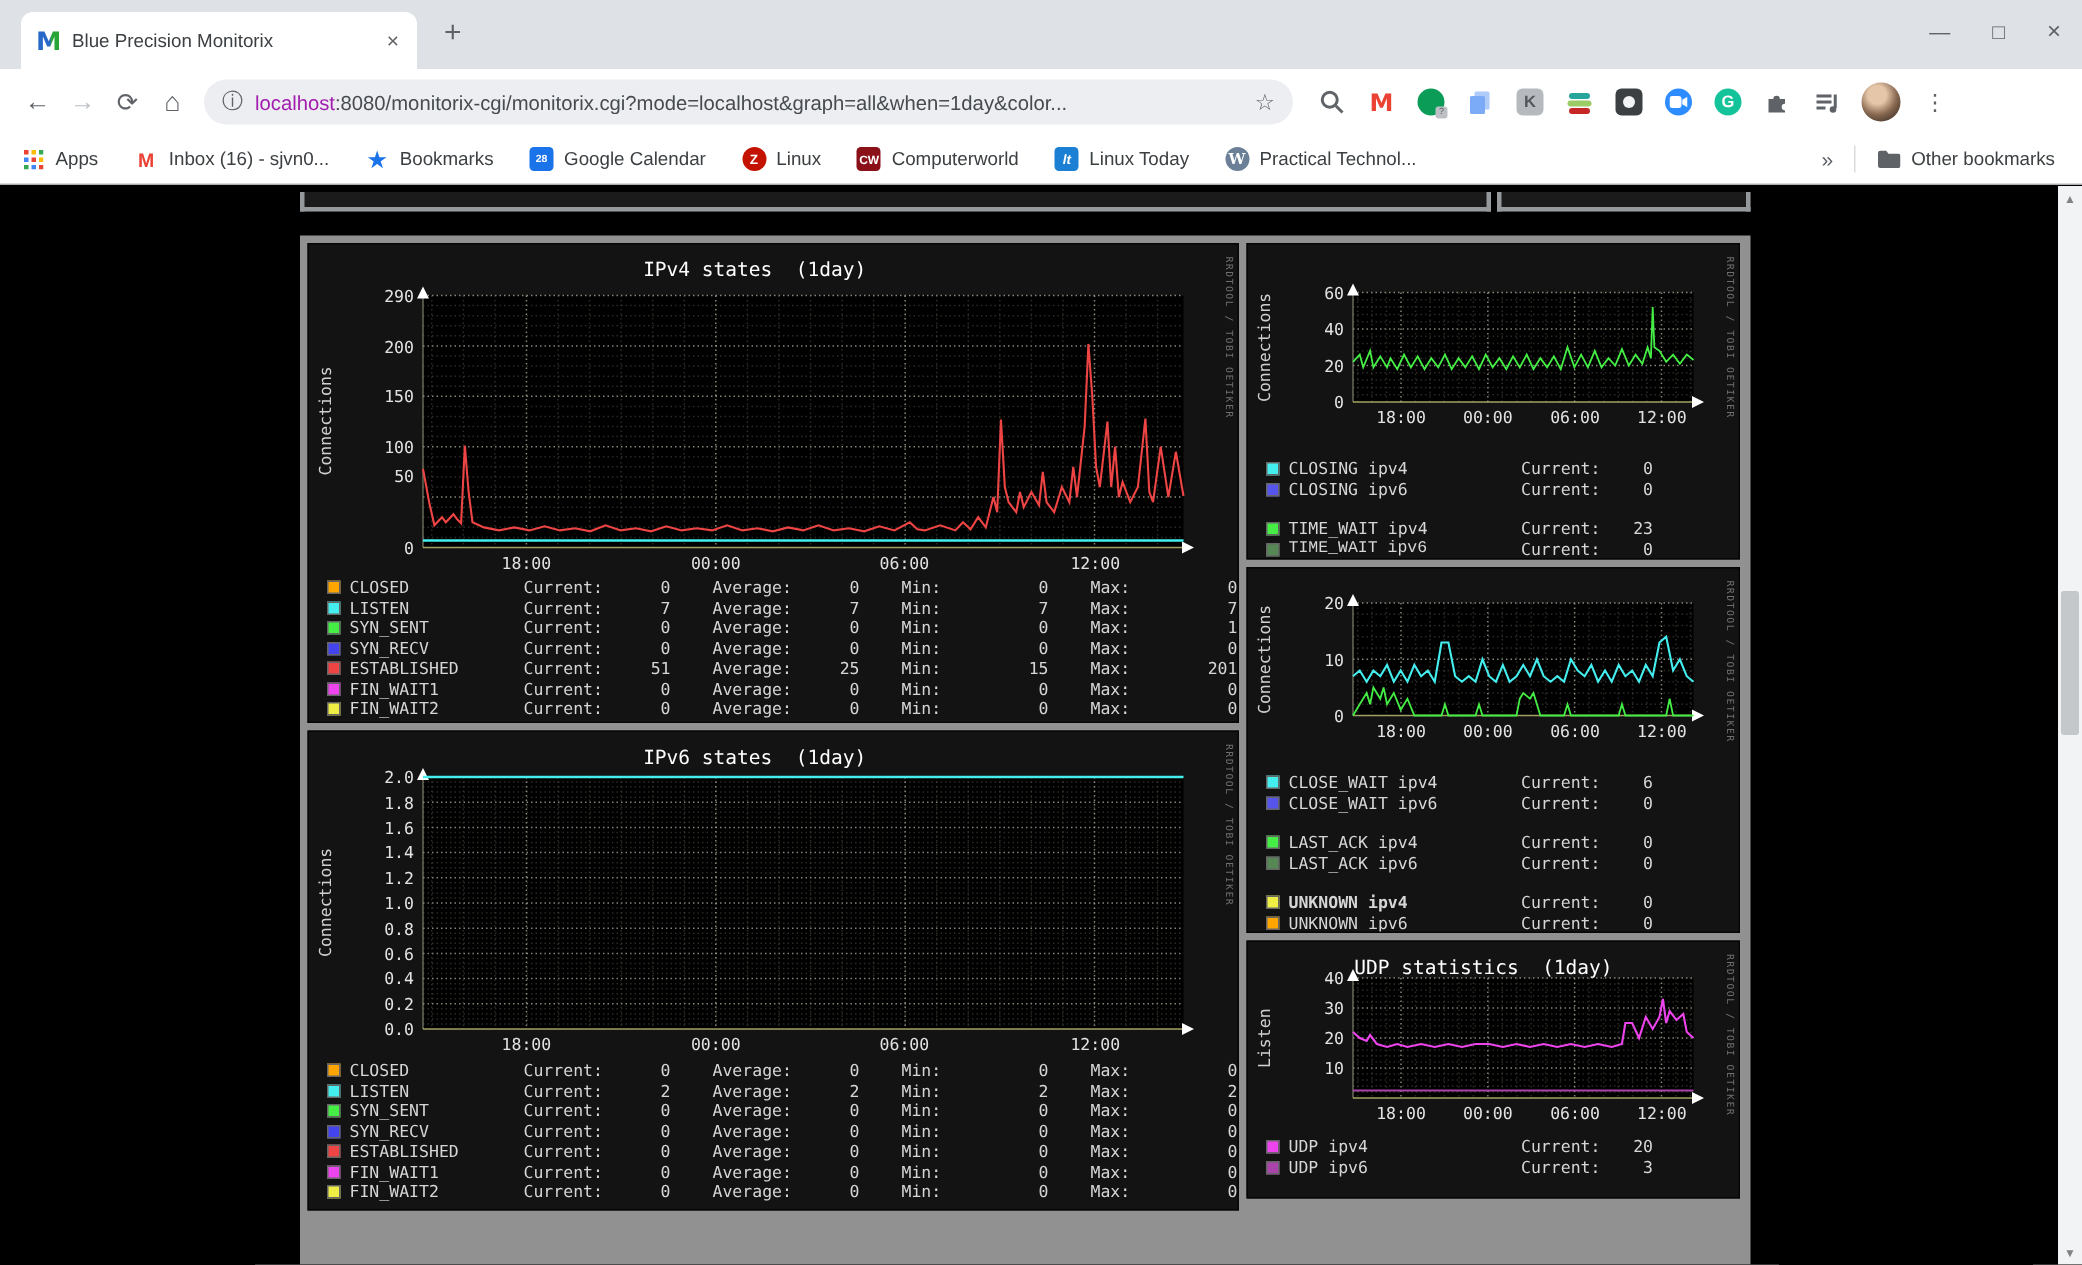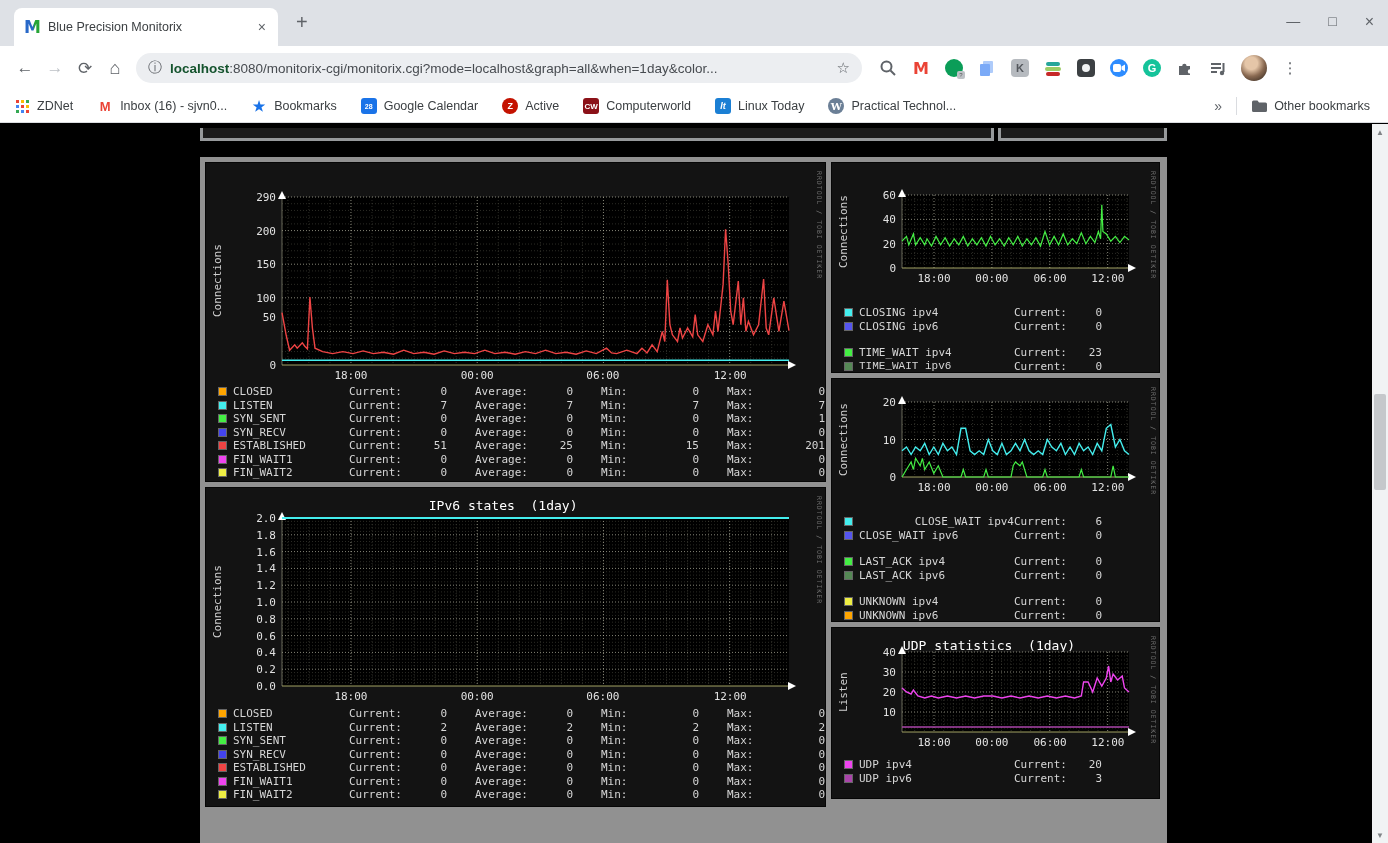--- a/index.html
+++ b/index.html
@@ -16,21 +16,21 @@
   .tab-close { color:#5f6368; font-size:14px; padding:0 2px; }
   .newtab { position:absolute; left:296px; top:11px; font-size:20px; color:#5f6368; }
   .winctl { position:absolute; right:14px; top:13px; display:flex; gap:28px; color:#5f6368; font-size:14px; }
   .toolbar { position:absolute; top:46px; left:0; width:1388px; height:44px; background:#fff;
              display:flex; align-items:center; padding:0 10px; }
   .nav-btn { width:30px; text-align:center; font-size:17px; color:#5f6368; flex:0 0 auto; }
   .nav-btn.disabled { color:#bdc1c6; }
   .omnibox { width:726px; height:30px; border-radius:15px; background:#eceef1; display:flex;
              align-items:center; padding:0 12px; margin-left:6px; flex:0 0 auto; }
   .url-text { font-size:13.5px; white-space:nowrap; overflow:hidden; flex:1; margin-left:8px; }
-  .url-host { color:#14532d;font-weight:bold; }
+  .url-host { color:#a21caf; }
   .url-rest { color:#474b50; }
   .omni-star { color:#5f6368; font-size:15px; margin-left:6px; }
   .ext-row { display:flex; align-items:center; gap:13px; margin-left:16px; flex:0 0 auto; }
   .ci { width:20px; height:20px; display:inline-flex; align-items:center; justify-content:center; position:relative; }
   .circle18 { width:18px; height:18px; border-radius:50%; display:inline-flex; align-items:center; justify-content:center; }
   .bookbar { position:absolute; top:90px; left:0; width:1388px; height:33px; background:#fff;
              border-bottom:1px solid #dadce0; display:flex; align-items:center; padding:0 14px; }
   .bitem { display:flex; align-items:center; margin-right:24px; font-size:12.5px; color:#3c4043; white-space:nowrap; }
   .bicon { width:16px; height:16px; border-radius:3px; display:inline-flex; align-items:center; justify-content:center;
            font-size:8px; font-weight:bold; color:#fff; margin-right:7px; flex:0 0 auto; }
@@ -174,37 +174,37 @@
           <rect x="5" y="0" width="3" height="3" fill="#fbbc04"></rect>
           <rect x="10" y="0" width="3" height="3" fill="#34a853"></rect>
           <rect x="0" y="5" width="3" height="3" fill="#4285f4"></rect>
           <rect x="5" y="5" width="3" height="3" fill="#ea4335"></rect>
           <rect x="10" y="5" width="3" height="3" fill="#fbbc04"></rect>
           <rect x="0" y="10" width="3" height="3" fill="#34a853"></rect>
           <rect x="5" y="10" width="3" height="3" fill="#4285f4"></rect>
           <rect x="10" y="10" width="3" height="3" fill="#ea4335"></rect>
         </svg>
       </span>
-    <span>ZDNet</span>
+    <span>Apps</span>
   </span>
   <span class="bitem">
     <span class="bicon" style="background:none;color:#ea4335;font-size:13px;font-weight:800">M</span>
     <span>Inbox (16) - sjvn0...</span>
   </span>
   <span class="bitem">
     <span class="bicon" style="background:none;color:#1a73e8;font-size:14px">★</span>
     <span>Bookmarks</span>
   </span>
   <span class="bitem">
     <span class="bicon" style="background:#1a73e8;font-size:7px">28</span>
     <span>Google Calendar</span>
   </span>
   <span class="bitem">
     <span class="bicon" style="background:#c41200;border-radius:8px;font-size:9px">Z</span>
-    <span>Active</span>
+    <span>Linux</span>
   </span>
   <span class="bitem">
     <span class="bicon" style="background:#8b1118">CW</span>
     <span>Computerworld</span>
   </span>
   <span class="bitem">
     <span class="bicon" style="background:#1b7fd4;font-style:italic;font-size:9px">lt</span>
     <span>Linux Today</span>
   </span>
   <span class="bitem">
@@ -226,20 +226,21 @@
 </div>
 
 <div class="content">
   <div class="remnant" style="left:200px;width:794px"></div>
   <div class="remnant" style="left:998px;width:169px"></div>
 
   <div class="section">
     <div class="cols">
       <div class="col col-left">
         <div class="gpanel" style="height:320px">
+          <div class="g-title">IPv4 states  (1day)</div>
           <div class="g-ylabel" style="top: 34px; height: 168px;">Connections</div>
           <div class="g-watermark">RRDTOOL / TOBI OETIKER</div>
           <div class="plot" style="left: 76px; top: 34px; width: 507px; height: 168px;">
               <svg width="507" height="168">
                 <line x1="0" y1="161.28" x2="507" y2="161.28" stroke="#56564a" stroke-width="1" stroke-dasharray="1,2" opacity="0.5"></line>
                 <line x1="0" y1="154.56" x2="507" y2="154.56" stroke="#56564a" stroke-width="1" stroke-dasharray="1,2" opacity="0.5"></line>
                 <line x1="0" y1="147.84" x2="507" y2="147.84" stroke="#56564a" stroke-width="1" stroke-dasharray="1,2" opacity="0.5"></line>
                 <line x1="0" y1="141.12" x2="507" y2="141.12" stroke="#56564a" stroke-width="1" stroke-dasharray="1,2" opacity="0.5"></line>
                 <line x1="0" y1="134.4" x2="507" y2="134.4" stroke="#a8a896" stroke-width="1" stroke-dasharray="1,2" opacity="0.8"></line>
                 <line x1="0" y1="127.68" x2="507" y2="127.68" stroke="#56564a" stroke-width="1" stroke-dasharray="1,2" opacity="0.5"></line>
@@ -720,21 +721,21 @@
                 <polygon points="-4,2 4,2 0,-6" fill="#fff"></polygon>
                 <polygon points="234,75 226,71 226,79" fill="#fff"></polygon>
                 <polyline points="0.0,75.0 4.5,67.5 9.1,60.0 11.4,67.5 13.6,56.3 18.2,63.8 20.4,56.3 22.7,67.5 27.2,60.0 31.8,71.3 36.3,63.8 40.9,75.0 59.0,75.0 61.3,67.5 63.6,75.0 81.7,75.0 84.0,67.5 86.3,75.0 109.0,75.0 111.2,63.8 113.5,60.0 118.0,63.8 120.3,60.0 124.9,75.0 140.7,75.0 143.0,67.5 145.3,75.0 177.1,75.0 179.3,67.5 181.6,75.0 208.8,75.0 211.1,63.8 213.4,75.0 227.0,75.0" fill="none" stroke="#44EE44" stroke-width="1.2"></polyline>
                 <polyline points="0.0,48.8 4.5,45.0 9.1,52.5 13.6,45.0 18.2,48.8 22.7,41.3 27.2,52.5 31.8,45.0 36.3,52.5 40.9,41.3 45.4,48.8 49.9,45.0 54.5,52.5 59.0,26.3 63.6,26.3 68.1,48.8 72.6,52.5 77.2,48.8 81.7,52.5 86.3,37.5 90.8,48.8 95.3,52.5 99.9,41.3 104.4,52.5 109.0,48.8 113.5,41.3 118.0,48.8 122.6,37.5 127.1,48.8 131.7,52.5 136.2,48.8 140.7,52.5 145.3,37.5 149.8,45.0 154.4,48.8 158.9,41.3 163.4,52.5 168.0,45.0 172.5,52.5 177.1,41.3 181.6,48.8 186.1,45.0 190.7,52.5 195.2,41.3 199.8,48.8 204.3,26.3 208.8,22.5 213.4,45.0 217.9,37.5 222.5,48.8 227.0,52.5" fill="none" stroke="#44EEEE" stroke-width="1.4"></polyline>
               </svg>
             </div>
           <div class="legend" style="top: 136px;">
               <div>
                 <div class="lrow">
                   <span class="sw" style="background: rgb(68, 238, 238);"></span>
-                  <span class="llabel" style="width: 155px; text-align: right;">CLOSE_WAIT ipv4</span>
+                  <span class="llabel" style="width: 155px;">CLOSE_WAIT ipv4</span>
                   <span class="sname" style="width: 62px;">Current:</span>
                   <span class="sval" style="width: 26px; margin-right: 0px;">6</span>
                 </div>
                 <div class="lrow">
                   <span class="sw" style="background: rgb(85, 85, 238);"></span>
                   <span class="llabel" style="width: 155px;">CLOSE_WAIT ipv6</span>
                   <span class="sname" style="width: 62px;">Current:</span>
                   <span class="sval" style="width: 26px; margin-right: 0px;">0</span>
                 </div>
               </div>
@@ -748,21 +749,21 @@
                 <div class="lrow">
                   <span class="sw" style="background: rgb(85, 136, 85);"></span>
                   <span class="llabel" style="width: 155px;">LAST_ACK ipv6</span>
                   <span class="sname" style="width: 62px;">Current:</span>
                   <span class="sval" style="width: 26px; margin-right: 0px;">0</span>
                 </div>
               </div>
               <div style="margin-top: 13px;">
                 <div class="lrow">
                   <span class="sw" style="background: rgb(238, 238, 68);"></span>
-                  <span class="llabel" style="width: 155px;">UNKNOWN ipv4</span>
+                  <span class="llabel" style="width: 155px; font-weight: bold;">UNKNOWN ipv4</span>
                   <span class="sname" style="width: 62px;">Current:</span>
                   <span class="sval" style="width: 26px; margin-right: 0px;">0</span>
                 </div>
                 <div class="lrow">
                   <span class="sw" style="background: rgb(255, 165, 0);"></span>
                   <span class="llabel" style="width: 155px;">UNKNOWN ipv6</span>
                   <span class="sname" style="width: 62px;">Current:</span>
                   <span class="sval" style="width: 26px; margin-right: 0px;">0</span>
                 </div>
               </div>

